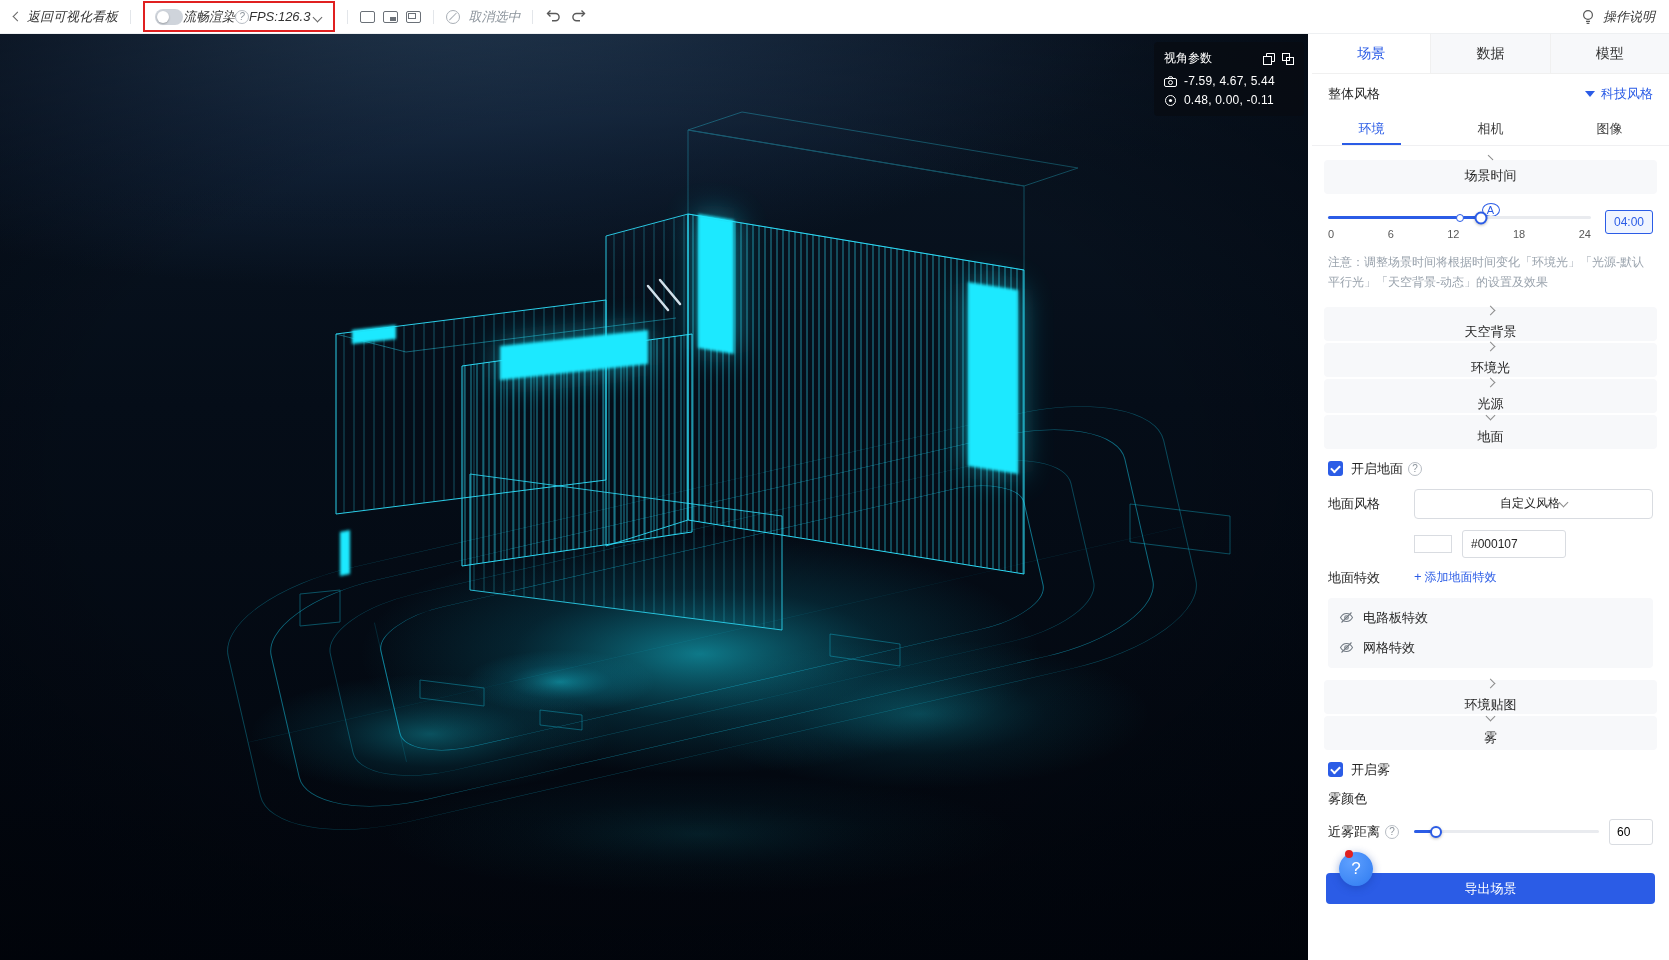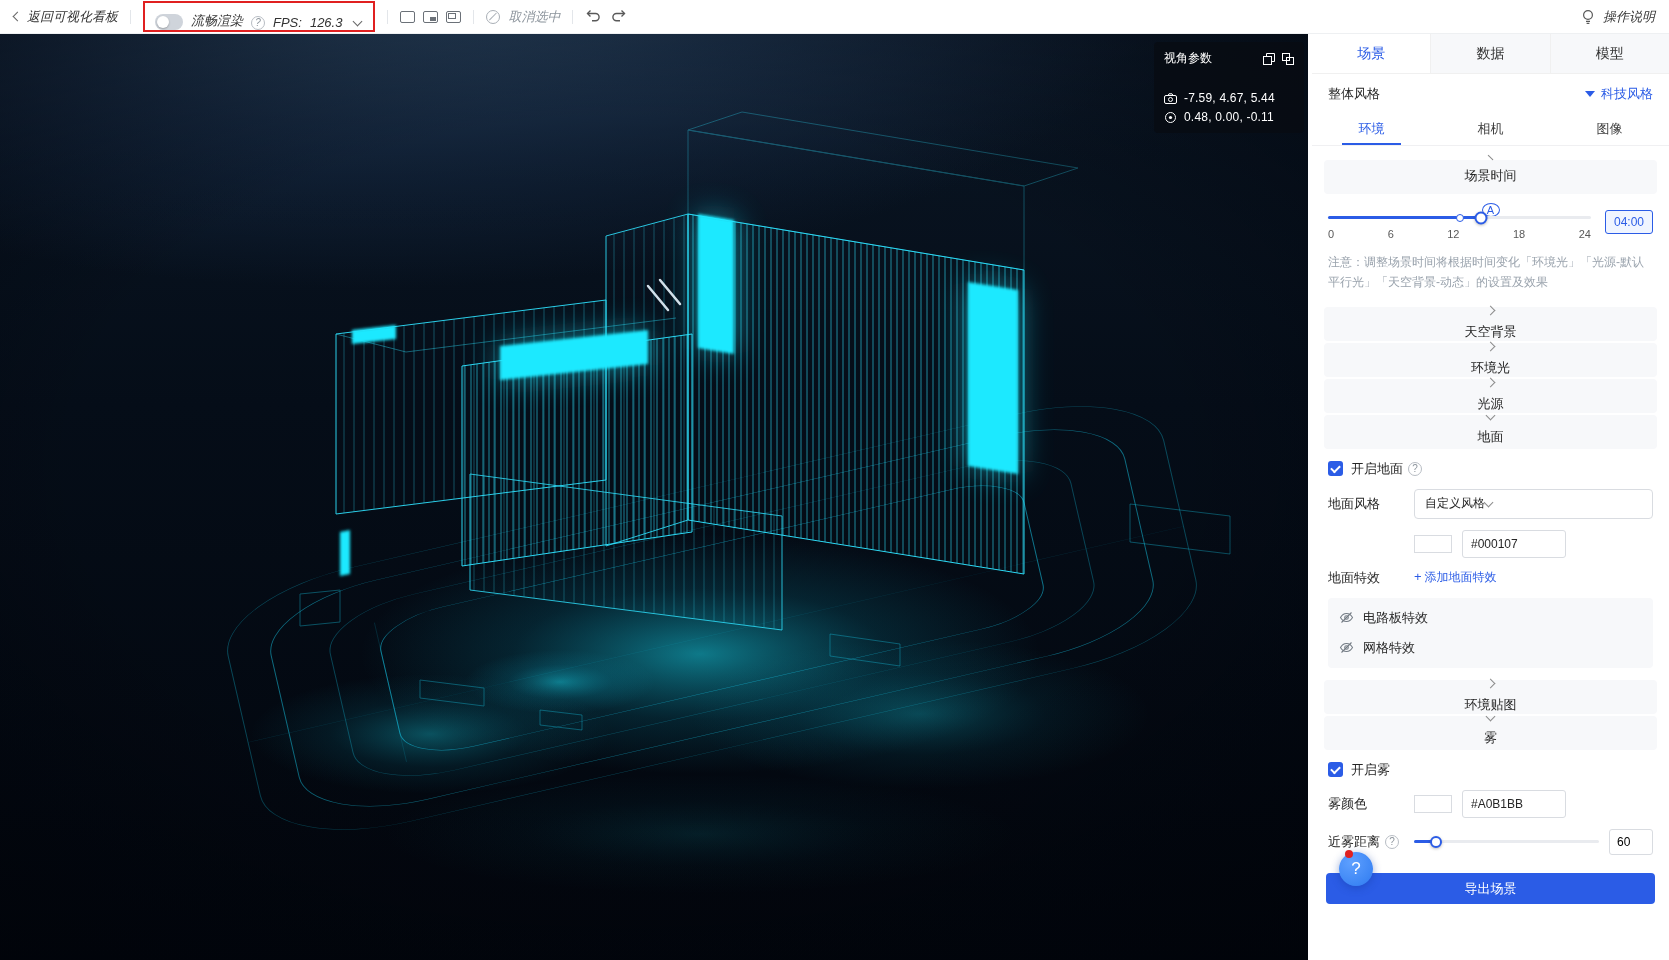--- a/index.html
+++ b/index.html
@@ -11,21 +11,21 @@
             border-bottom:1px solid #eef0f2; display:flex; align-items:center; padding:0 14px;
             gap:12px; font-size:13px; color:#333; z-index:6;font-style:italic; }
   .tb-group { display:flex; align-items:center; gap:8px; }
   .tb-right { margin-left:auto; display:flex; align-items:center; gap:6px; }
   .divider { width:1px; height:14px; background:#e3e6ea; }
   .chev { display:inline-block; width:7px; height:7px; border-right:1.5px solid #666; border-bottom:1.5px solid #666; }
   .chev.left  { transform:rotate(135deg); }
   .chev.down  { transform:rotate(45deg); margin-top:-3px; }
   .chev.right { transform:rotate(-45deg); }
   .back-btn { display:flex; align-items:center; gap:6px; cursor:pointer; }
-  .highlight-group { display:flex; align-items:flex-end; gap:8px; align-self:stretch;
+  .highlight-group { display:flex; align-items:center; align-self:stretch;
                      border:2px solid var(--danger,#e02020); margin:1px 0; padding:0 10px; }
   .toggle { width:28px; height:16px; border-radius:9px; background:#cfd4db; position:relative; cursor:pointer; }
   .toggle .knob { position:absolute; left:2px; top:2px; width:12px; height:12px; border-radius:50%;
                   background:#fff; box-shadow:0 1px 2px rgba(0,0,0,.25); }
   .help-ic { width:14px; height:14px; border:1px solid #b8bdc4; border-radius:50%; color:#8c949c;
              font-size:10px; line-height:1; display:inline-flex; align-items:center; justify-content:center; flex:none; }
   .help-ic::before { content:"?"; }
   .mini-screen { width:15px; height:12px; border:1.2px solid #6b7178; border-radius:2px; position:relative; }
   .mini-screen.b::after { content:""; position:absolute; right:1px; bottom:1px; width:6px; height:4px; background:#6b7178; }
   .mini-screen.c::after { content:""; position:absolute; left:1px; top:1px; width:6px; height:4px; border:1px solid #6b7178; }
@@ -38,21 +38,21 @@
   .canvas { position:absolute; top:34px; left:0; width:1308px; height:926px; overflow:hidden;
             background:
               radial-gradient(1100px 430px at 28% -6%, #223850 0%, #12233a 34%, rgba(6,14,24,0) 72%),
               linear-gradient(180deg, #0a1624 0%, #050d18 40%, #02060d 100%); }
   .canvas::after { content:""; position:absolute; inset:0;
             background:radial-gradient(1000px 620px at 48% 46%, rgba(0,0,0,0) 55%, rgba(0,2,8,.55) 100%); }
   .scene-svg { position:absolute; inset:0; }
 
   .view-params { position:absolute; top:8px; right:4px; width:150px; background:rgba(8,12,18,.78);
                  border-radius:4px; padding:8px 10px 9px; color:#fff; z-index:4; }
-  .vp-head { display:flex; align-items:center; justify-content:space-between; font-size:12px; margin-bottom:24px; }
+  .vp-head { display:flex; align-items:center; justify-content:space-between; font-size:12px; margin-bottom:7px; }
   .vp-icons { display:flex; gap:7px; }
   .vp-row { display:flex; align-items:center; gap:7px; font-size:12px; margin-top:5px; letter-spacing:.2px; }
 
   
   .panel { position:absolute; top:34px; right:0; width:357px; height:926px; background:#fff;
            display:flex; flex-direction:column; z-index:5; }
   .tabs { display:flex; height:40px; background:#f7f8fa; border-bottom:1px solid #f0f0f0; flex:none; }
   .tab { flex:1; display:flex; align-items:center; justify-content:center; font-size:14px; color:#333;
          border-right:1px solid #f0f0f0; cursor:pointer;text-align:center; }
   .tab:last-child { border-right:none; }
@@ -91,21 +91,21 @@
   .note { margin:12px 16px 14px; font-size:12px; color:#9aa3ad; line-height:1.7; }
 
   .row { display:flex; align-items:center; margin:11px 16px; font-size:13px; color:#262626; }
   .row .lbl { width:86px; flex:none; display:flex; align-items:center; gap:5px; }
   .row .ctl { flex:1; display:flex; align-items:center; gap:10px; }
   .checkbox { width:15px; height:15px; background:var(--accent,#2b5ce6); border-radius:3px; position:relative;
               margin-right:8px; flex:none; cursor:pointer; }
   .checkbox::after { content:""; position:absolute; left:3px; top:3.5px; width:7px; height:4px;
                      border-left:2px solid #fff; border-bottom:2px solid #fff; transform:rotate(-45deg); }
   .select { flex:1; height:30px; border:1px solid #d9dce1; border-radius:4px; display:flex; align-items:center;
-            justify-content:flex-start; padding:0 10px; font-size:12px; background:#fff; cursor:pointer; }
+            justify-content:center; padding:0 10px; font-size:12px; background:#fff; cursor:pointer; }
   .select .chev { border-color:#8c8c8c; margin-top:-2px; }
   .swatch { width:38px; height:18px; border:1px solid #d9dce1; padding:1px; cursor:pointer; flex:none; }
   .swatch-inner { width:100%; height:100%; }
   .hexinput { width:104px; height:28px; border:1px solid #d9dce1; border-radius:3px; padding:0 8px;
               font-size:12px; color:#262626; font-family:inherit; }
   .addlink { color:var(--accent,#2b5ce6); font-size:12px; display:flex; align-items:flex-start; gap:3px; cursor:pointer; }
   .plus::before { content:"+"; font-size:13px; }
   .fxbox { margin:2px 16px 12px; background:#f7f8fa; border-radius:4px; padding:5px 11px; }
   .fxrow { display:flex; align-items:center; gap:9px; height:30px; font-size:13px; }
   .mini-track { flex:1; height:3px; background:#e9ebef; border-radius:2px; position:relative; }
@@ -435,26 +435,20 @@
       <span>雾</span>
     </div>
 
     <div class="row">
       <span class="checkbox"></span>
       <span>开启雾</span>
     </div>
 
     <div class="row">
       <span class="lbl">雾颜色</span>
-      <span class="ctl">
-        <span class="swatch">
-          <span class="swatch-inner" style="background: rgb(160, 177, 187);"></span>
-        </span>
-        <input class="hexinput" value="#A0B1BB" style="">
-      </span>
     </div>
 
     <div class="row">
       <span class="lbl">
         <span>近雾距离</span>
         <span class="help-ic"></span>
       </span>
       <span class="ctl">
         <span class="mini-track">
           <span class="mini-fill"></span>

